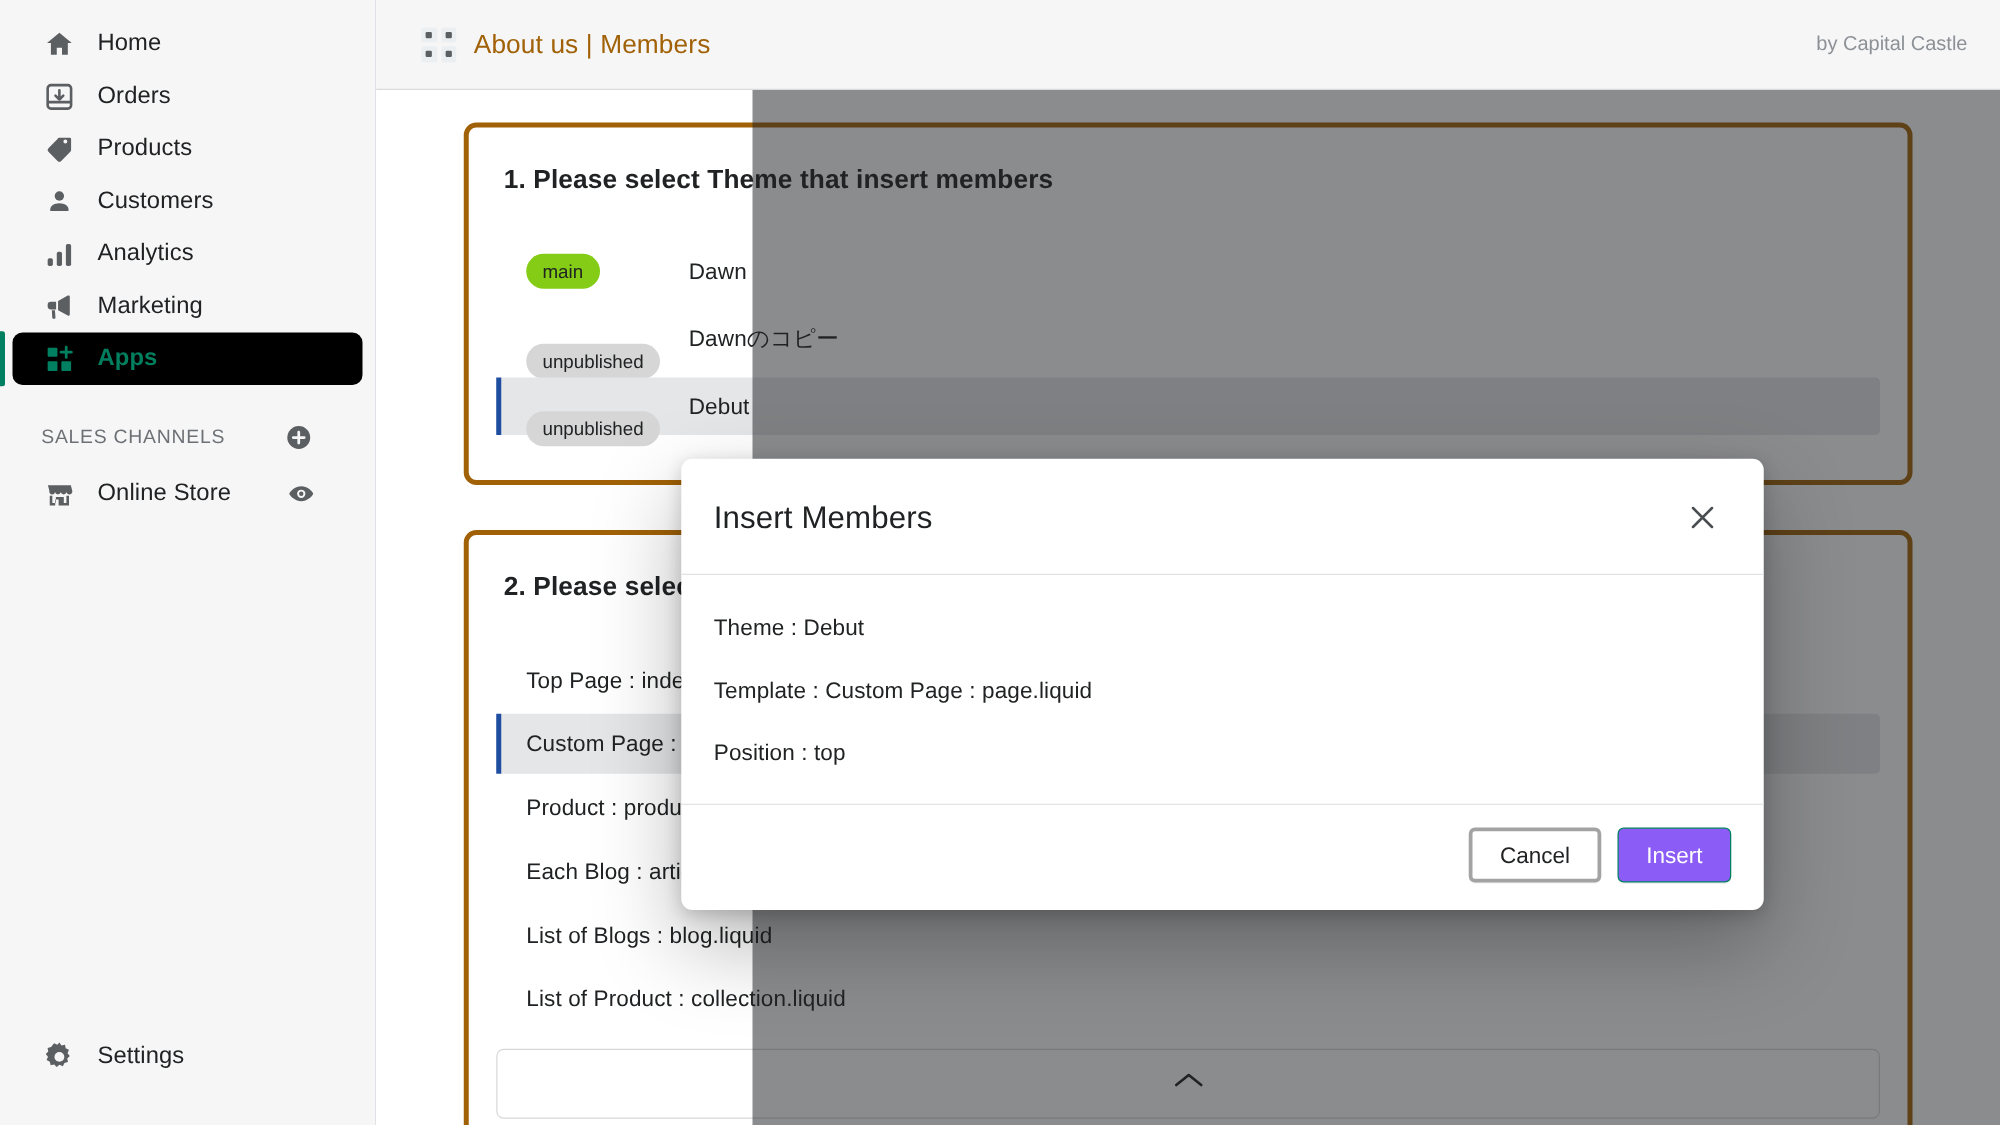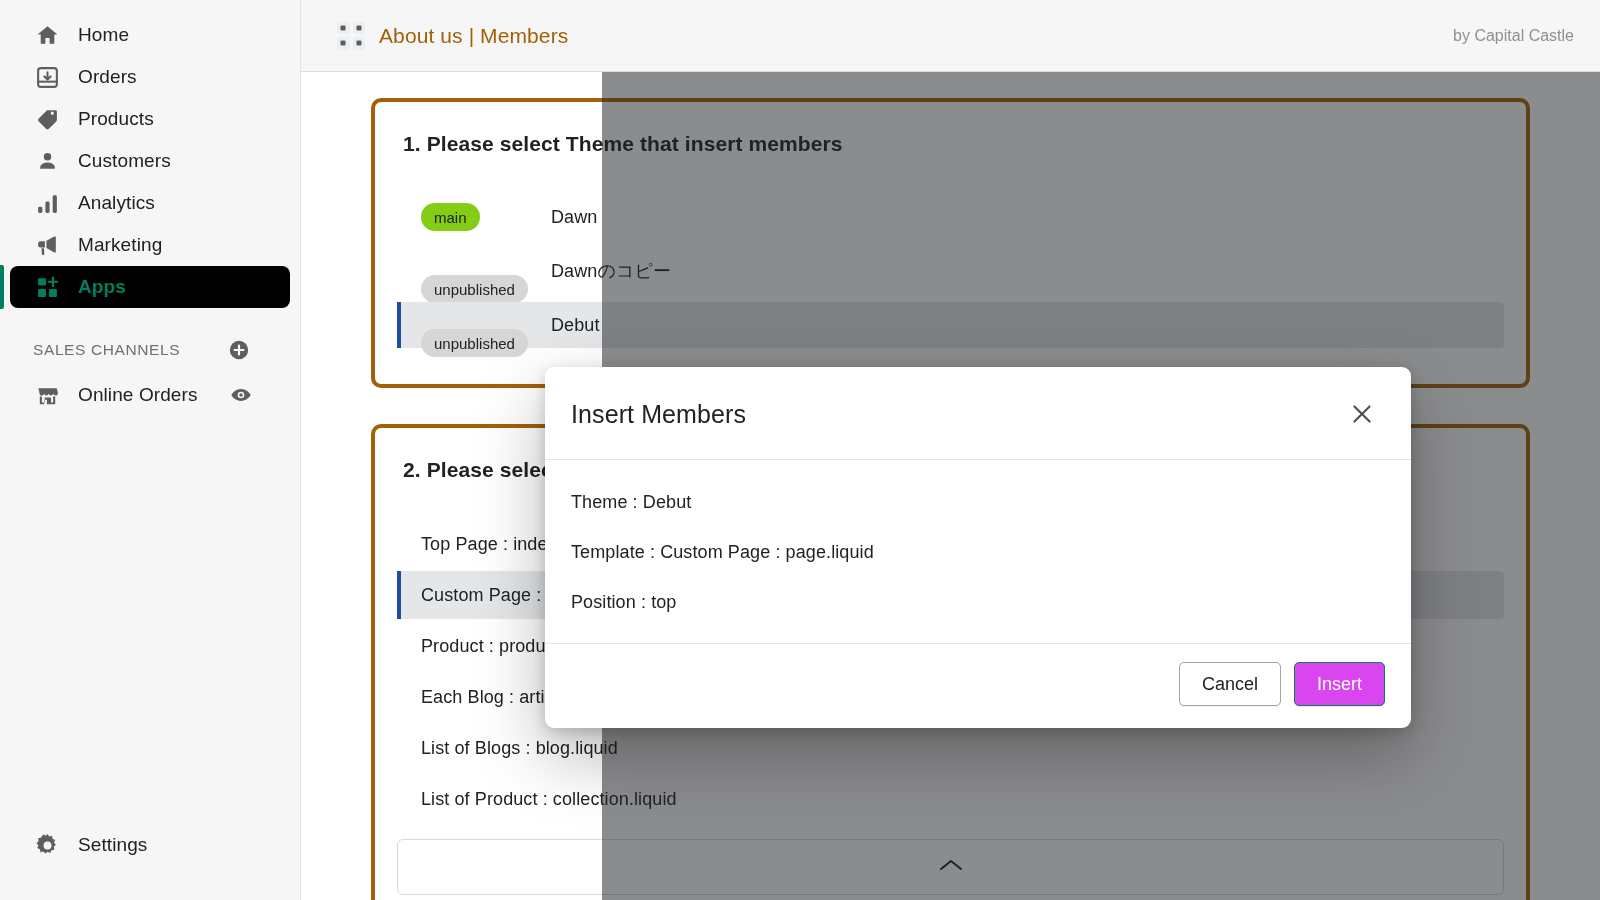--- a/index.html
+++ b/index.html
@@ -349,26 +349,26 @@
     border-radius: 5px;
     padding: 0 22px;
     height: 44px;
     cursor: pointer;
     display: inline-flex;
     align-items: center;
     justify-content: center;
   }
   .btn-secondary {
     background: #ffffff;
-    border: 1px solid #a3a3a3;
+    border: 3px solid #a3a3a3;
     color: #202223;
     box-shadow: 0 1px 0 rgba(0,0,0,0.05);
   }
   .btn-primary {
-    background: #d946ef;
+    background: #8b5cf6;
     border: 1px solid #008060;
     color: #ffffff;
     box-shadow: 0 1px 0 rgba(0,0,0,0.08);
   }
 </style>
 </head>
 <body>
 
 <div id="app">
 
@@ -462,21 +462,21 @@
       </span>
     </div>
 
     <div class="channel-item">
       <span class="nav-icon">
         <svg width="25" height="25" viewBox="0 0 24 24" fill="#5c5f62">
           <path d="M3.2 5h17.6l1.1 4.2a2.3 2.3 0 01-2.2 2.9 2.3 2.3 0 01-2.2-1.7 2.3 2.3 0 01-4.4 0 2.3 2.3 0 01-4.4 0 2.3 2.3 0 01-2.2 1.7 2.3 2.3 0 01-2.2-2.9L3.2 5z"></path>
           <path d="M4.6 13v7.5h4.2V16h2.6v4.5h8V13h-2v5.6h-2V14H9.3v4.6h-2.7V13z"></path>
         </svg>
       </span>
-      <span class="nav-label">Online Orders</span>
+      <span class="nav-label">Online Store</span>
       <span class="channel-trailing">
         <svg width="22" height="22" viewBox="0 0 24 24" fill="#5c5f62">
           <path d="M12 5.5C6.8 5.5 2.8 9.4 1.5 12c1.3 2.6 5.3 6.5 10.5 6.5S21.2 14.6 22.5 12C21.2 9.4 17.2 5.5 12 5.5z"></path>
           <circle cx="12" cy="12" r="3.6" fill="#f6f6f7"></circle>
           <circle cx="12" cy="12" r="1.9" fill="#5c5f62"></circle>
         </svg>
       </span>
     </div>
 
     <div class="sidebar-footer">

